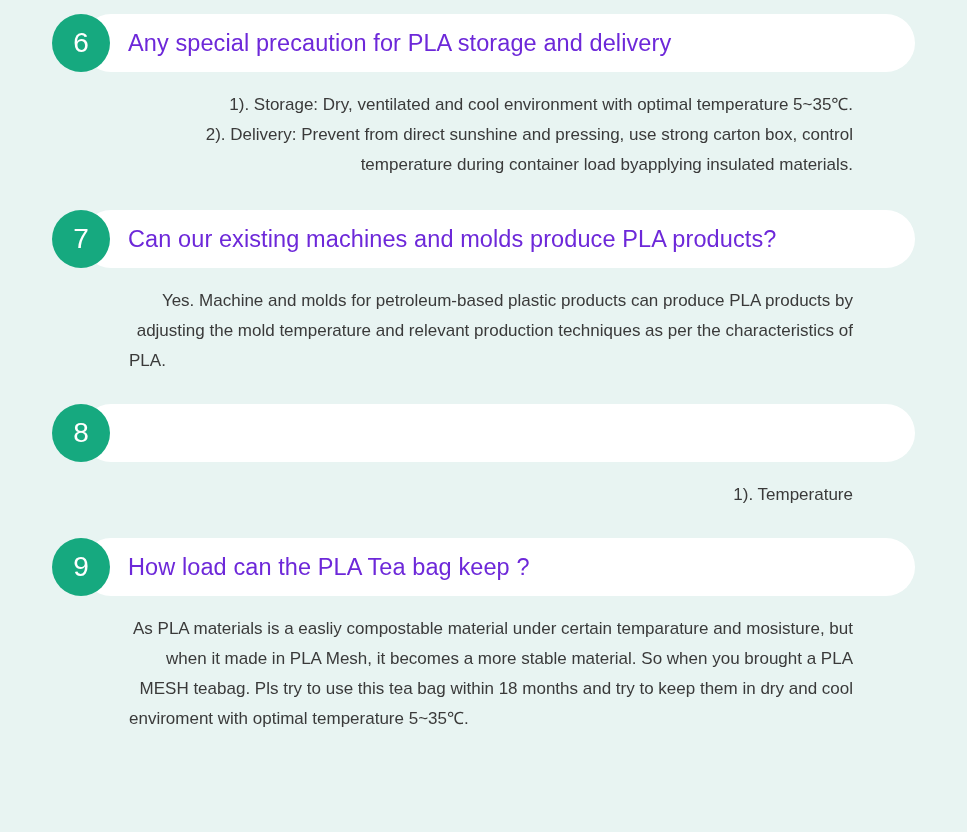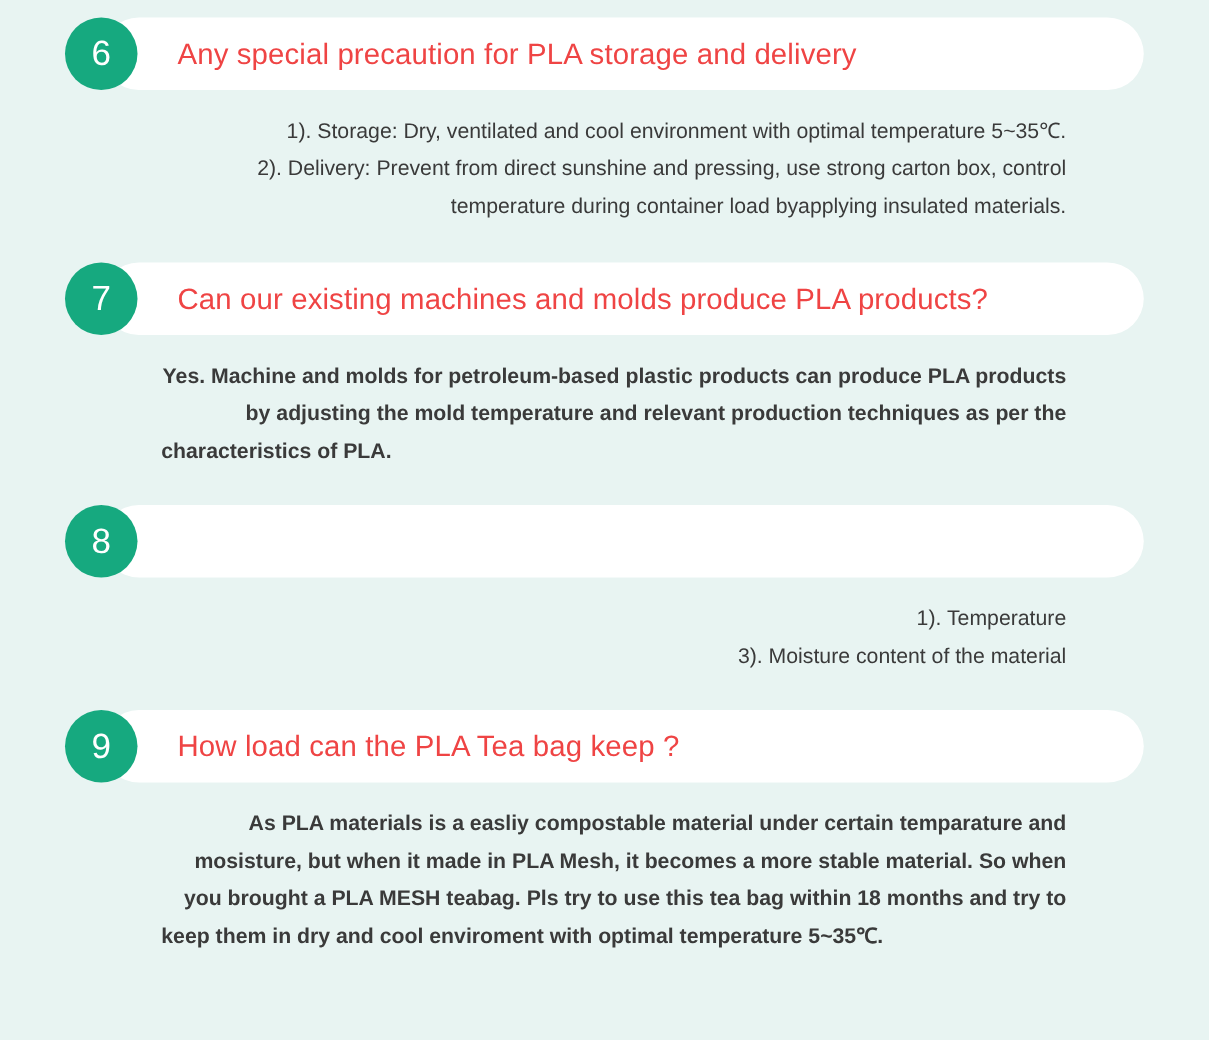--- a/index.html
+++ b/index.html
@@ -45,37 +45,36 @@
     color: #ffffff;
     font-size: 28px;
     font-weight: 400;
     display: flex;
     align-items: center;
     justify-content: center;
     line-height: 1;
     font-family: "Liberation Sans", sans-serif;
   }
   .question {
-    margin-left: 60px;
-    color: #ef4444;
+    margin-left: 46px;
+    color: #6d28d9;
     font-size: 23.5px;
     font-weight: 400;
     letter-spacing: 0.1px;
     white-space: nowrap;
   }
   .answer {
     margin: 18px 62px 0 77px;
     color: #3a3a3a;
     font-size: 17px;
     line-height: 30px;
   }
   .answer.justify {
     text-align: justify;
     text-align-last: left;
-    font-weight: bold;
   }
   .answer p {
     margin: 0;
     text-align: right;
   }
   .gap-6 { height: 24px; }
   .gap-7 { height: 22px; }
   .gap-8 { height: 22px; }
 </style>
 </head>
@@ -107,21 +106,20 @@
   </div>
 
   <div class="gap-7"></div>
 
   <div class="faq-item">
     <div class="faq-header">
       <span class="badge">8</span>
     </div>
     <div class="answer">
       <p>1). Temperature</p>
-      <p>3). Moisture content of the material</p>
     </div>
   </div>
 
   <div class="gap-8"></div>
 
   <div class="faq-item">
     <div class="faq-header">
       <span class="badge">9</span>
       <span class="question">How load can the PLA Tea bag keep ?</span>
     </div>

